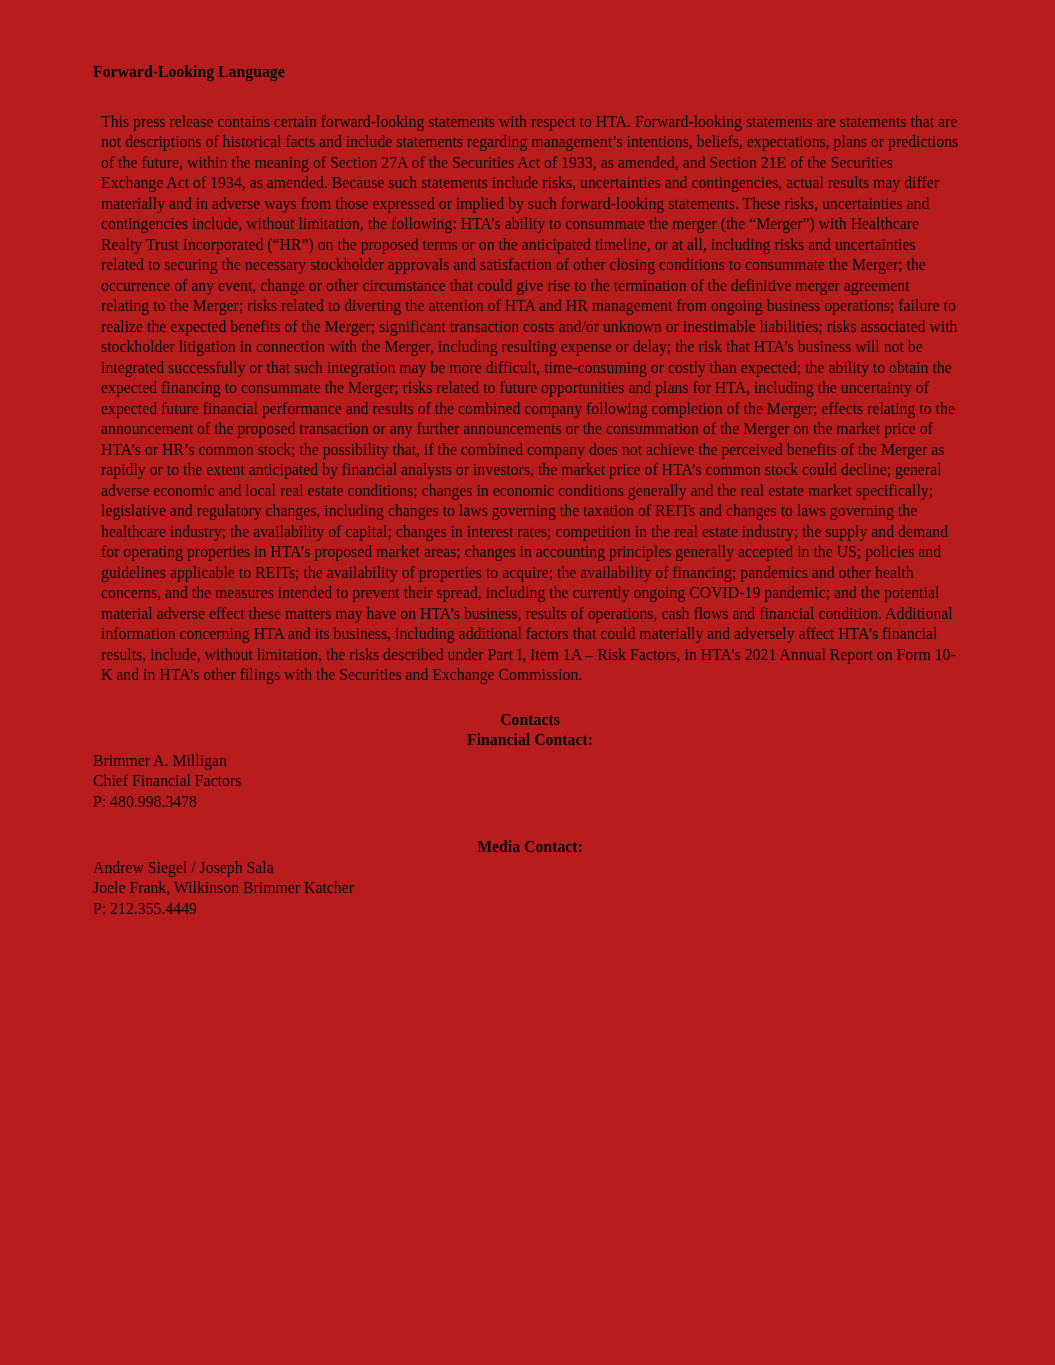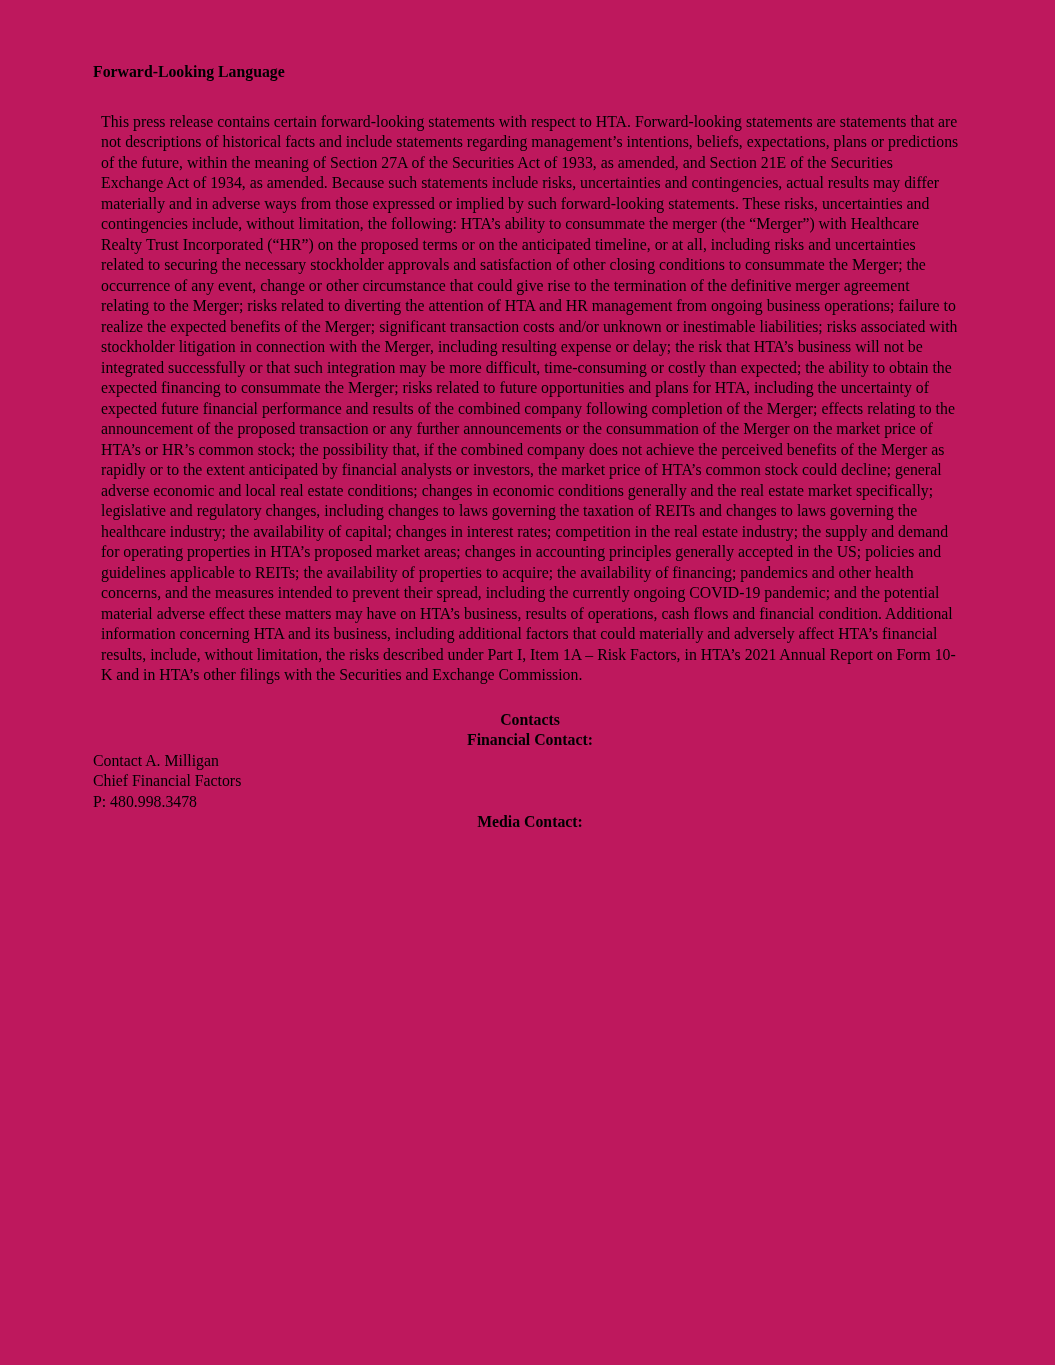--- a/index.html
+++ b/index.html
@@ -4,21 +4,21 @@
 <style>
   html, body {
     margin: 0;
     padding: 0;
     background: #ffffff;
   }
   .page {
     position: relative;
     width: 1055px;
     height: 1365px;
-    background: #be185d;
+    background: #b91c1c;
     color: #000000;
     font-family: "Liberation Serif", serif;
     overflow: hidden;
     box-sizing: border-box;
   }
   .content {
     box-sizing: border-box;
     padding: 62px 88px 0 93px;
     font-size: 15.8px;
     line-height: 20.5px;
@@ -35,41 +35,45 @@
     margin-top: 24px;
   }
   .contact-line {
     margin: 0;
   }
   .bold {
     font-weight: bold;
     text-align: center;
   }
   .contact-block-media {
+    margin-top: 25px;
   }
 </style>
 </head>
 <body>
 
 <div class="page">
   <div class="content">
 
     <p class="doc-heading">Forward-Looking Language</p>
 
     <p class="doc-paragraph">This press release contains certain forward-looking statements with respect to HTA. Forward-looking statements are statements that are not descriptions of historical facts and include statements regarding management’s intentions, beliefs, expectations, plans or predictions of the future, within the meaning of Section 27A of the Securities Act of 1933, as amended, and Section 21E of the Securities Exchange Act of 1934, as amended. Because such statements include risks, uncertainties and contingencies, actual results may differ materially and in adverse ways from those expressed or implied by such forward-looking statements. These risks, uncertainties and contingencies include, without limitation, the following: HTA’s ability to consummate the merger (the “Merger”) with Healthcare Realty Trust Incorporated (“HR”) on the proposed terms or on the anticipated timeline, or at all, including risks and uncertainties related to securing the necessary stockholder approvals and satisfaction of other closing conditions to consummate the Merger; the occurrence of any event, change or other circumstance that could give rise to the termination of the definitive merger agreement relating to the Merger; risks related to diverting the attention of HTA and HR management from ongoing business operations; failure to realize the expected benefits of the Merger; significant transaction costs and/or unknown or inestimable liabilities; risks associated with stockholder litigation in connection with the Merger, including resulting expense or delay; the risk that HTA’s business will not be integrated successfully or that such integration may be more difficult, time-consuming or costly than expected; the ability to obtain the expected financing to consummate the Merger; risks related to future opportunities and plans for HTA, including the uncertainty of expected future financial performance and results of the combined company following completion of the Merger; effects relating to the announcement of the proposed transaction or any further announcements or the consummation of the Merger on the market price of HTA’s or HR’s common stock; the possibility that, if the combined company does not achieve the perceived benefits of the Merger as rapidly or to the extent anticipated by financial analysts or investors, the market price of HTA’s common stock could decline; general adverse economic and local real estate conditions; changes in economic conditions generally and the real estate market specifically; legislative and regulatory changes, including changes to laws governing the taxation of REITs and changes to laws governing the healthcare industry; the availability of capital; changes in interest rates; competition in the real estate industry; the supply and demand for operating properties in HTA’s proposed market areas; changes in accounting principles generally accepted in the US; policies and guidelines applicable to REITs; the availability of properties to acquire; the availability of financing; pandemics and other health concerns, and the measures intended to prevent their spread, including the currently ongoing COVID-19 pandemic; and the potential material adverse effect these matters may have on HTA’s business, results of operations, cash flows and financial condition. Additional information concerning HTA and its business, including additional factors that could materially and adversely affect HTA’s financial results, include, without limitation, the risks described under Part I, Item 1A – Risk Factors, in HTA’s 2021 Annual Report on Form 10-K and in HTA’s other filings with the Securities and Exchange Commission.</p>
 
     <div class="contacts">
       <div class="contact-line bold">Contacts</div>
 
       <div>
         <div class="contact-line bold">Financial Contact:</div>
-        <div class="contact-line">Contact A. Milligan</div>
+        <div class="contact-line">Brimmer A. Milligan</div>
         <div class="contact-line">Chief Financial Factors</div>
         <div class="contact-line">P: 480.998.3478</div>
       </div>
 
       <div class="contact-block-media">
         <div class="contact-line bold">Media Contact:</div>
+        <div class="contact-line">Andrew Siegel / Joseph Sala</div>
+        <div class="contact-line">Joele Frank, Wilkinson Brimmer Katcher</div>
+        <div class="contact-line">P: 212.355.4449</div>
       </div>
     </div>
 
   </div>
 </div>
 
 </body></html>

